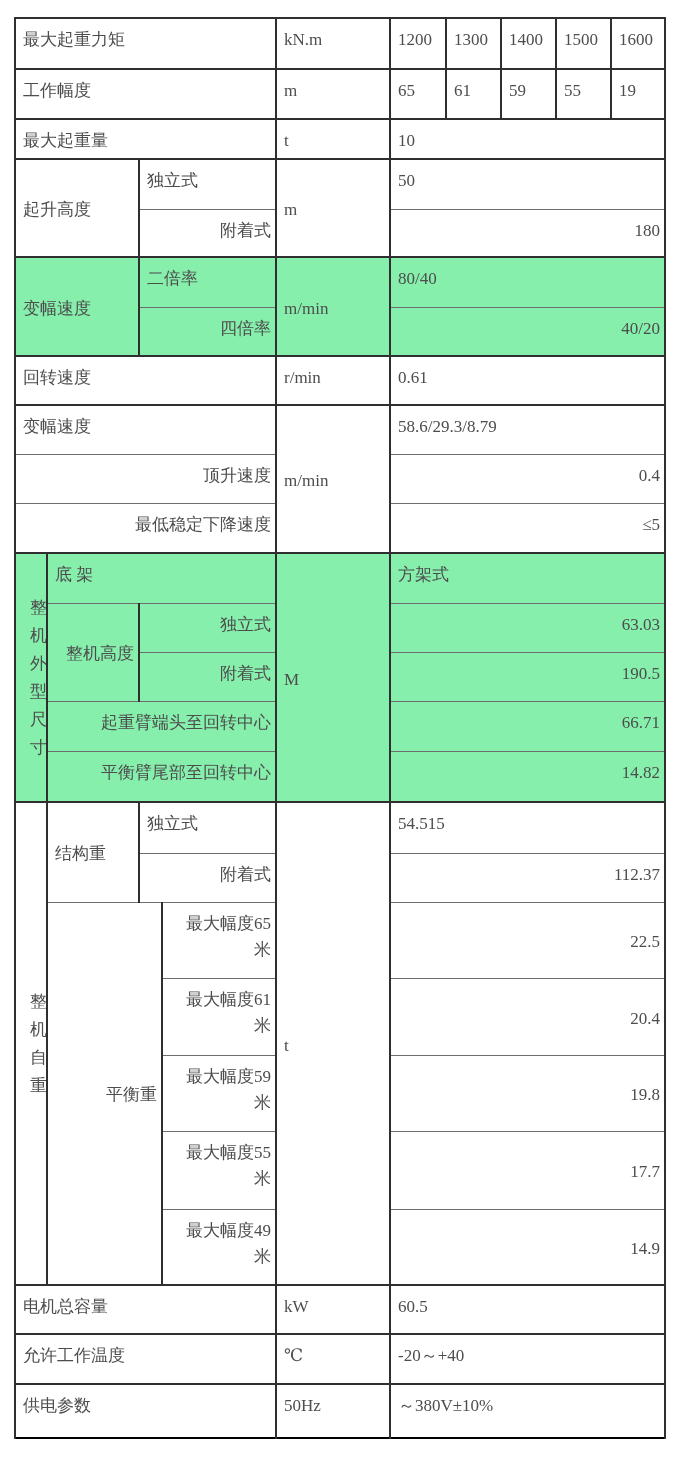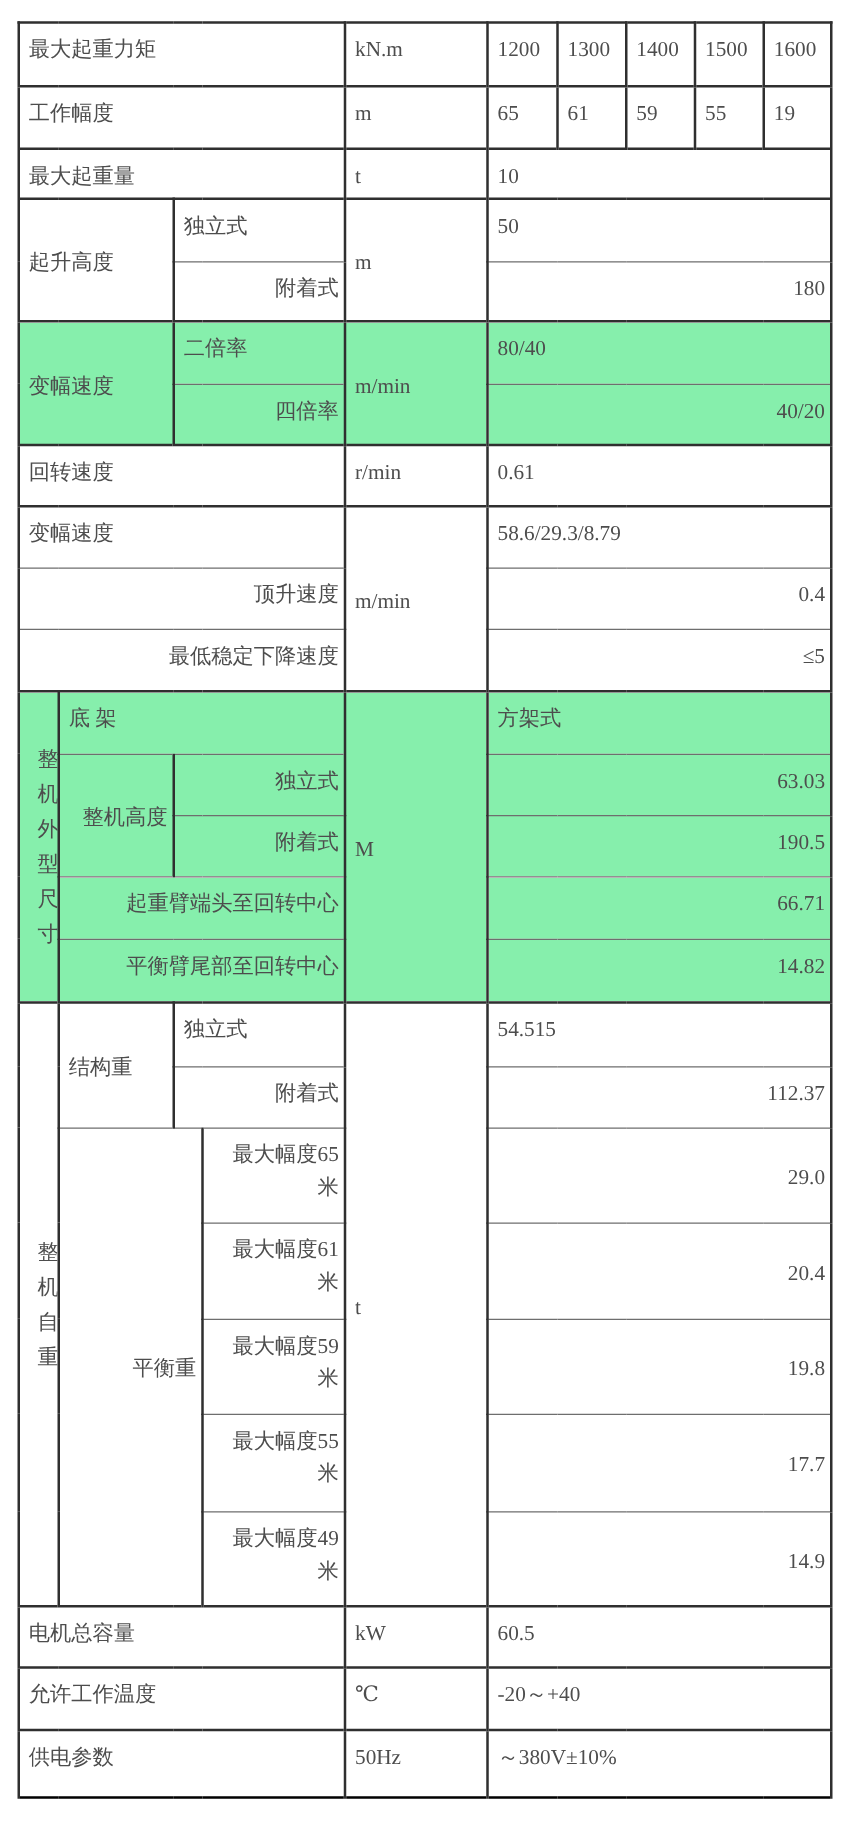--- a/index.html
+++ b/index.html
@@ -156,21 +156,21 @@
           <td rowspan="7" class="mid">t</td>
           <td colspan="5">54.515</td>
         </tr>
         <tr style="height: 49px;">
           <td colspan="2" class="lt">附着式</td>
           <td colspan="5" class="lt">112.37</td>
         </tr>
         <tr style="height: 76px;">
           <td colspan="2" rowspan="5" class="lt mid">平衡重</td>
           <td class="lt">最大幅度65米</td>
-          <td colspan="5" class="lt mid">29.0</td>
+          <td colspan="5" class="lt mid">22.5</td>
         </tr>
         <tr style="height: 77px;">
           <td class="lt">最大幅度61米</td>
           <td colspan="5" class="lt mid">20.4</td>
         </tr>
         <tr style="height: 76px;">
           <td class="lt">最大幅度59米</td>
           <td colspan="5" class="lt mid">19.8</td>
         </tr>
         <tr style="height: 78px;">

